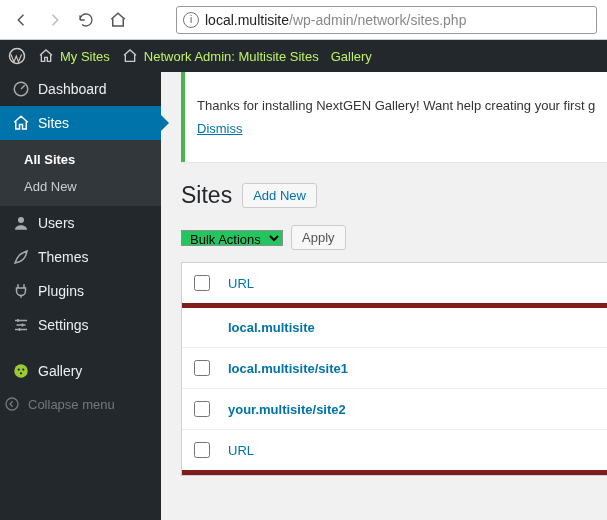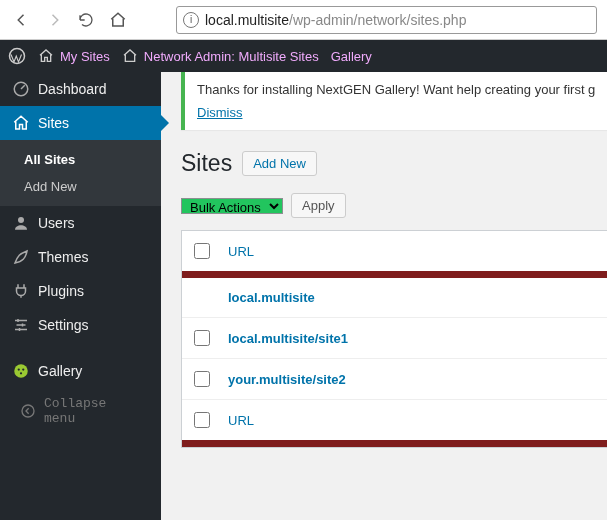--- a/index.html
+++ b/index.html
@@ -7,50 +7,50 @@
   
   .browser-bar { height:40px; background:#fff; border-bottom:1px solid #ccc; display:flex; align-items:center; gap:8px; padding:0 10px;}
   .nav-btn {display:inline-flex; align-items:center; justify-content:center; width:24px; height:24px; color:#555;}
   .nav-btn.disabled { color:#bbb;}
   .nav-btn svg{stroke:currentColor; fill:none; stroke-width:2;}
   .url-field { flex:1; height:28px; border:1px solid #999; border-radius:3px; display:flex; align-items:center; padding:0 6px; gap:6px; background:#fff;}
   .url-info {width:16px; height:16px; border:1px solid #777; border-radius:50%; display:flex; align-items:center; justify-content:center; font-size:10px; color:#555;}
   .url-text { font-size:14px; color:#888; white-space:nowrap; overflow:hidden;}
   .url-text .host { color:#222;}
   
-  .admin-bar { height:32px; background:#23282d; color:#f0abfc; display:flex; align-items:center; padding:12px 8px; gap:12px; font-size:13px;}
+  .admin-bar { height:32px; background:#23282d; color:#bef264; display:flex; align-items:center; padding:12px 8px; gap:12px; font-size:13px;}
   .admin-bar .item { display:flex; align-items:center; gap:6px; cursor:pointer;}
   .ab-icon{ fill:#ccc;}
   
   .main { display:flex; height:calc(520px - 40px - 32px);}
   
   .sidebar { width:161px; background:#23282d; color:#eee; display:flex; flex-direction:column;}
   .sidebar .menu-item{ display:flex; align-items:center; gap:8px; padding:8px 12px; cursor:pointer; color:#eee; font-size:14px;}
   .sidebar .menu-item.current{ background:#0073aa; color:#fff;}
   .sidebar .menu-item .micon{flex:0 0 18px; height:18px; display:flex; align-items:center; justify-content:center;}
   .sidebar .submenu { background:#32373c; padding:6px 12px;}
   .sidebar .submenu .sub{ padding:6px 12px; font-size:13px; color:#ccc; cursor:pointer;}
   .sidebar .submenu .sub.current{color:#fff; font-weight:bold;}
   .sidebar .separator{height:12px;}
-  .sidebar .collapse{ display:flex; align-items:center; gap:8px; padding:8px 20px; color:#777; cursor:pointer;font-family:Liberation Mono, monospace;}
+  .sidebar .collapse{ display:flex; align-items:center; gap:8px; padding:8px 4px; color:#777; cursor:pointer;}
   .arrow-notch{position:absolute; right:-8px; top:50%; transform:translateY(-50%); width:0; height:0; border-top:8px solid transparent; border-bottom:8px solid transparent; border-left:8px solid #0073aa;}
   .menu-item{position:relative;text-align:right;}
   
   .content { flex:1; background:#f1f1f1; padding:0 0 0 20px; overflow:hidden;}
-  .notice{ background:#fff; border-left:4px solid #46b450; box-shadow:0 1px 1px rgba(0,0,0,0.04); margin:0 0 20px 0; padding:10px 12px; font-size:13px; color:#333;}
+  .notice{ background:#fff; border-left:4px solid #46b450; box-shadow:0 1px 1px rgba(0,0,0,0.04); margin:0 0 20px 0; padding:26px 12px; font-size:13px; color:#333;}
   .notice a{ color:#0073aa; text-decoration:underline; cursor:pointer;}
   .page-title-row{display:flex; align-items:center; gap:10px; margin:6px 0 16px;}
   h1.page-title{font-size:23px; font-weight:400; color:#23282d;}
   .button{ display:inline-flex; align-items:center; border:1px solid #ccc; background:#f7f7f7; color:#0073aa; padding:4px 10px; font-size:13px; border-radius:3px; cursor:pointer;}
   .button.secondary{color:#555;}
   .bulk-row{display:flex; align-items:center; gap:8px; margin-bottom:12px;}
   select.bulk{ height:16px; border:1px solid #8c8f91; background:#22c55e; font-size:13px; padding:0 4px;}
   .wp-table{ background:#fff; border:1px solid #ccd0d4; border-right:none; width:100%;}
   .wp-table .row{ display:flex; align-items:center; border-bottom:1px solid #eee;}
-  .wp-table .row.thead, .wp-table .row.tfoot { border-bottom:7px solid #7f1d1d;}
+  .wp-table .row.thead, .wp-table .row.tfoot { border-bottom:5px solid #7f1d1d;}
   .wp-table .cb{ width:40px; display:flex; align-items:center; justify-content:center; padding:12px 0;}
   .wp-table .cb input{width:16px; height:16px;}
   .wp-table .url{ flex:1; padding:12px 6px;}
   .wp-table a.link{ color:#0073aa; font-weight:600; text-decoration:none;}
   .wp-table .thead .url span, .wp-table .tfoot .url span {color:#0073aa; font-weight:400;}
   svg{display:block;}
 </style>
 </head>
 <body>
 

